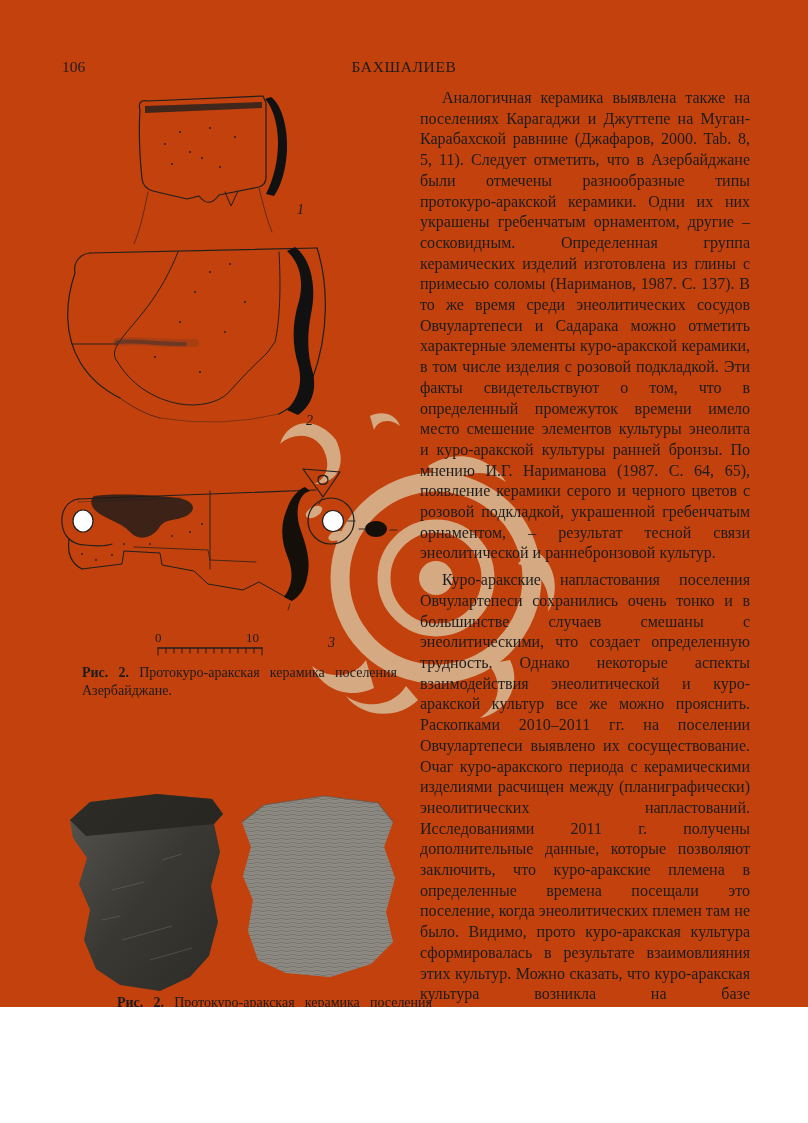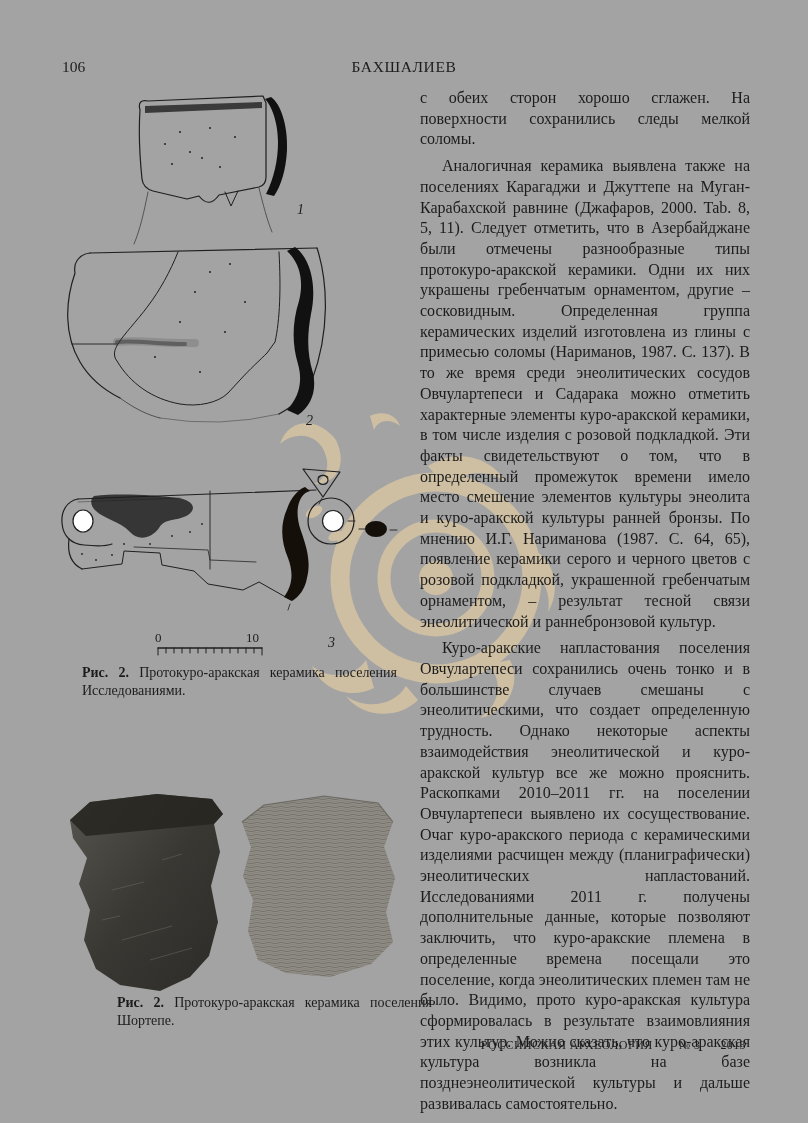--- a/index.html
+++ b/index.html
@@ -1,17 +1,17 @@
 <!DOCTYPE html>
 <html lang="ru"><head>
 <meta charset="utf-8">
 <style>
   html,body{margin:0;padding:0;background:#ffffff;}
   .page{
-    position:relative;width:808px;height:1123px;background:#a3a3a3;
+    position:relative;width:808px;height:1007px;background:#c2410c;
     font-family:"Liberation Serif", serif;color:#1c1c1c;overflow:hidden;
   }
   .watermark{position:absolute;left:278px;top:408px;z-index:0;}
   .layer{position:relative;z-index:1;}
   .pagenum{position:absolute;left:62px;top:58px;font-size:15.5px;}
   .running-head{position:absolute;left:0;top:58px;width:100%;text-align:center;
     font-size:15.5px;letter-spacing:0.6px;}
   .col-left{position:absolute;left:60px;top:92px;width:350px;height:980px;}
   .fig1-svg{position:absolute;left:0;top:0;}
   .fig2-svg{position:absolute;left:2px;top:698px;}
@@ -144,21 +144,21 @@
             <g>
               <path d="M98,556 L202,556" stroke-width="1.3"></path>
               <path d="M98,556 L98,563 M106,556 L106,561 M114,556 L114,561 M122,556 L122,561 M130,556 L130,561 M138,556 L138,561 M146,556 L146,561 M154,556 L154,561 M162,556 L162,561 M170,556 L170,561 M178,556 L178,561 M186,556 L186,561 M194,556 L194,561 M202,556 L202,563" stroke-width="1"></path>
               <text class="scale-num" x="95" y="550" stroke="none">0</text>
               <text class="scale-num" x="186" y="550" stroke="none">10</text>
             </g>
           </g>
         </svg>
         <figcaption class="caption caption-1">
           <b>Рис. 2.</b>
-          <span>Протокуро-аракская керамика поселения Исследованиями.</span>
+          <span>Протокуро-аракская керамика поселения Азербайджане.</span>
         </figcaption>
       </figure>
 
       <figure>
         <svg class="fig2-svg" width="340" height="205" viewBox="0 0 340 205">
           <defs>
             <linearGradient id="gradDark" x1="0" y1="0" x2="1" y2="1">
               <stop offset="0" stop-color="#57554f"></stop>
               <stop offset="0.5" stop-color="#3a3833"></stop>
               <stop offset="1" stop-color="#2c2b27"></stop>
@@ -187,21 +187,20 @@
         </svg>
         <figcaption class="caption caption-2">
           <b>Рис. 2.</b>
           <span>Протокуро-аракская керамика поселения Шортепе.</span>
         </figcaption>
       </figure>
 
     </div>
 
     <div class="col-right">
-      <p class="noindent">с обеих сторон хорошо сглажен. На поверхности сохранились следы мелкой соломы.</p>
       <p>Аналогичная керамика выявлена также на поселениях Карагаджи и Джуттепе на Муган-Карабахской равнине (Джафаров, 2000. Tab. 8, 5, 11). Следует отметить, что в Азербайджане были отмечены разнообразные типы протокуро-аракской керамики. Одни их них украшены гребенчатым орнаментом, другие – сосковидным. Определенная группа керамических изделий изготовлена из глины с примесью соломы (Нариманов, 1987. С. 137). В то же время среди энеолитических сосудов Овчулартепеси и Садарака можно отметить характерные элементы куро-аракской керамики, в том числе изделия с розовой подкладкой. Эти факты свидетельствуют о том, что в определенный промежуток времени имело место смешение элементов культуры энеолита и куро-аракской культуры ранней бронзы. По мнению И.Г. Нариманова (1987. С. 64, 65), появление керамики серого и черного цветов с розовой подкладкой, украшенной гребенчатым орнаментом, – результат тесной связи энеолитической и раннебронзовой культур.</p>
       <p>Куро-аракские напластования поселения Овчулартепеси сохранились очень тонко и в большинстве случаев смешаны с энеолитическими, что создает определенную трудность. Однако некоторые аспекты взаимодействия энеолитической и куро-аракской культур все же можно прояснить. Раскопками 2010–2011 гг. на поселении Овчулартепеси выявлено их сосуществование. Очаг куро-аракского периода с керамическими изделиями расчищен между (планиграфически) энеолитических напластований. Исследованиями 2011 г. получены дополнительные данные, которые позволяют заключить, что куро-аракские племена в определенные времена посещали это поселение, когда энеолитических племен там не было. Видимо, прото куро-аракская культура сформировалась в результате взаимовлияния этих культур. Можно сказать, что куро-аракская культура возникла на базе позднеэнеолитической культуры и дальше развивалась самостоятельно.</p>
       <p>Протокуро-аракская керамика в памятниках Восточной Анатолии известна из Зияреттепе в Догу Беязит (Marro, Özfirat, 2003. P. 391. Pl. V) и Четенли (Marro, Özfirat, 2005. Pl. IV, 3, 4). Ареал керамики подобного типа охватывает Восточную Анатолию, Южный Азербайджан, а также среднее течение Аракса, включая и Нахчыван.</p>
 
     </div>
 
     <div class="footer">
       <span>РОССИЙСКАЯ АРХЕОЛОГИЯ</span><span class="sep1">№ 3</span><span class="sep2">2013</span>
     </div>
 

